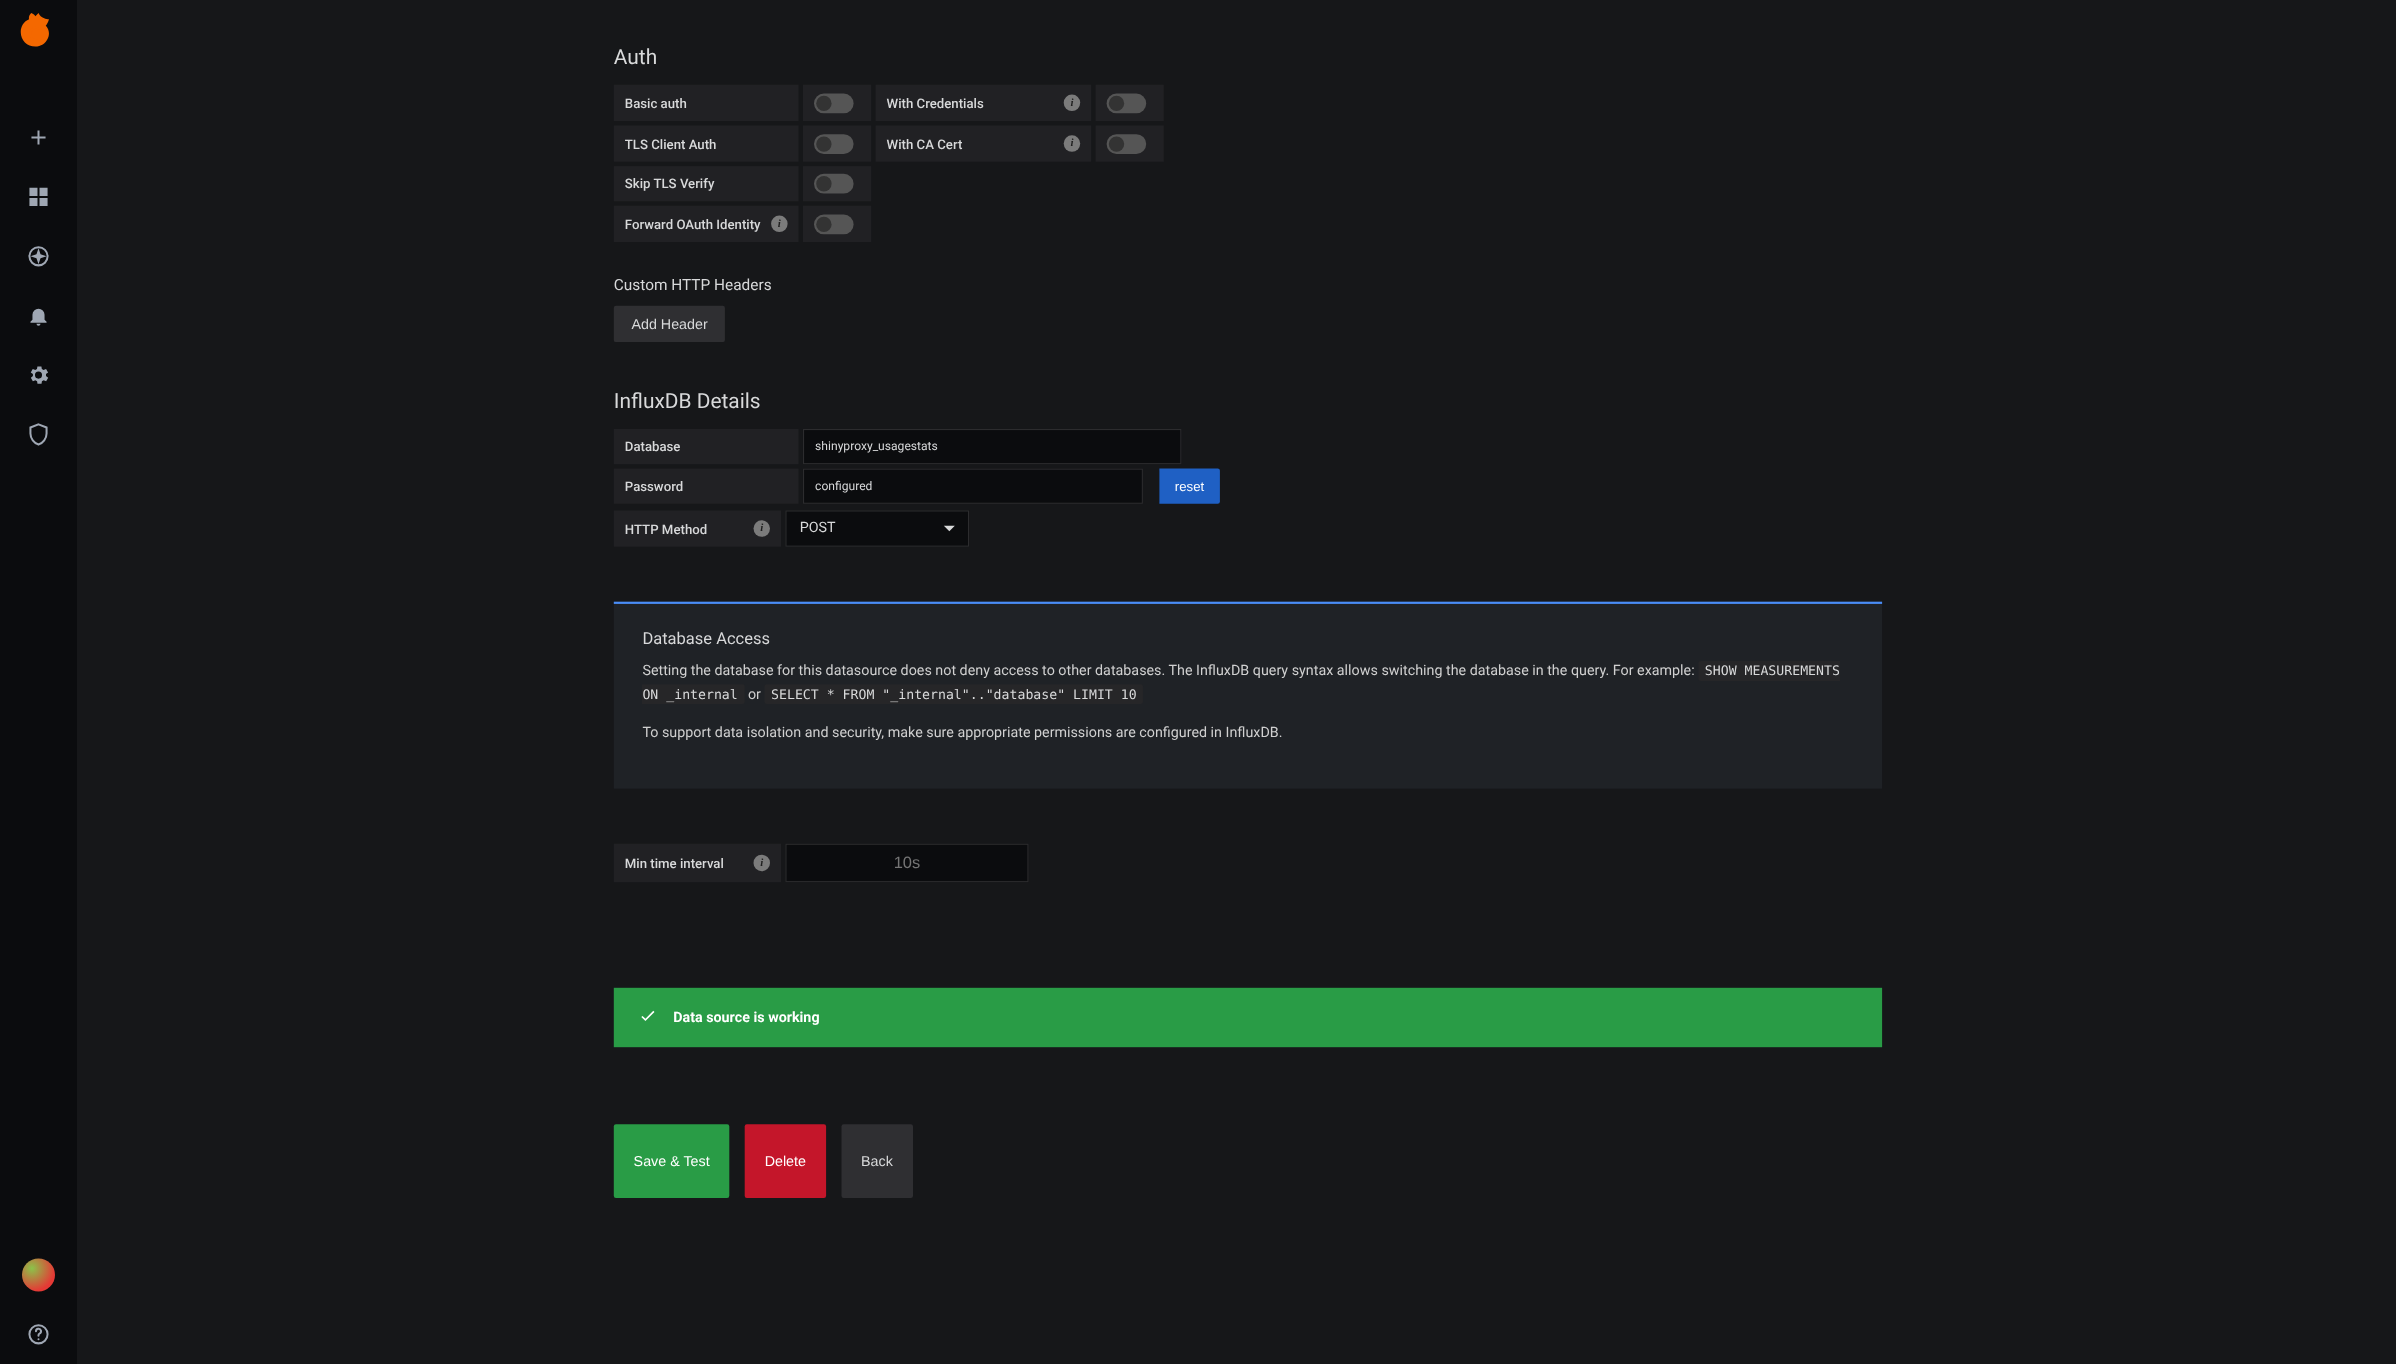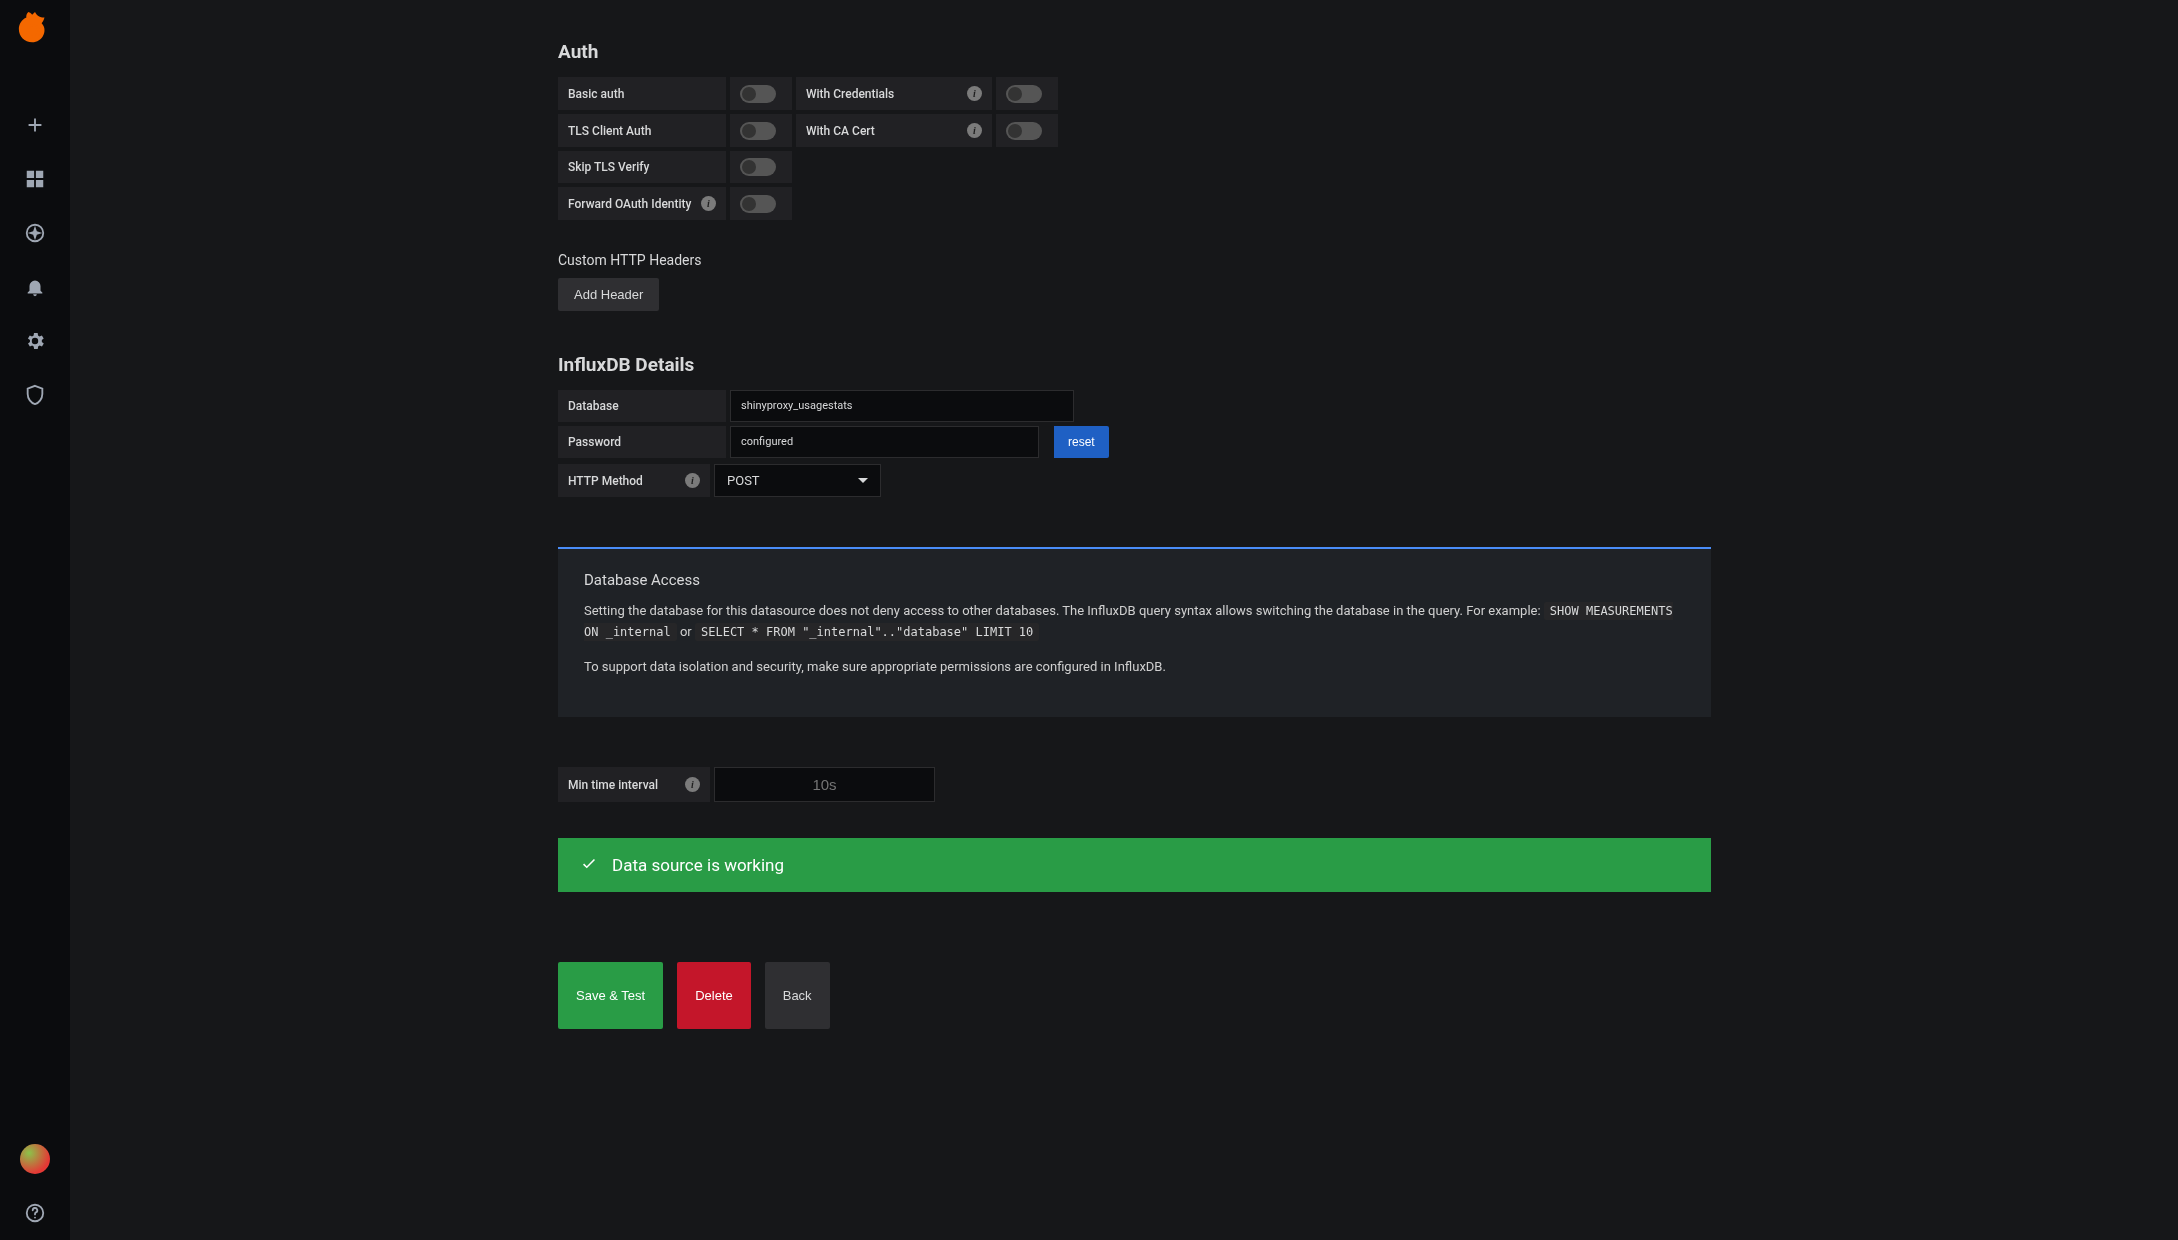--- a/index.html
+++ b/index.html
@@ -65,21 +65,21 @@
   }
   .content{
     width:1153px;
     margin-left:488px;
     padding-top:34px;
     padding-bottom:40px;
   }
 
   h3.section{
     font-size:19px;
-    font-weight:700;
+    font-weight:400;
     margin:6px 0 14px;
     color:#d8d9da;
   }
 
   
   .form-row{display:flex;margin-bottom:4px}
   .cell-label{
     background:var(--panel);
     min-width:168px;
     max-width:168px;
@@ -180,26 +180,26 @@
   }
 
   
   .placeholder-input{
     background:#0b0c0e;border:1px solid #2c2c2e;margin-left:4px;
     padding:8px 10px;min-width:173px;color:#a16207;font-size:15px;text-align:center;
   }
 
   
   .alert-success{
-    margin-top:36px;
+    margin-top:96px;
     background:var(--green);
     color:#fff;
     padding:16px 22px;
     display:flex;align-items:center;gap:14px;
-    font-size:17px;font-weight:400;
+    font-size:13px;font-weight:700;
   }
   .check-icon svg{width:18px;height:18px;fill:#fff}
 
   .button-row{margin-top:70px;display:flex;gap:14px}
   .btn.primary-green{background:var(--green);color:#ffffff;font-weight:500;padding:10px 18px}
   .btn.danger{background:var(--red);color:#fff;font-weight:500;padding:10px 18px}
   .btn.secondary{background:#2f2f32;color:#d8d9da;font-weight:500;padding:26px 18px}
 
 </style>
 </head>

